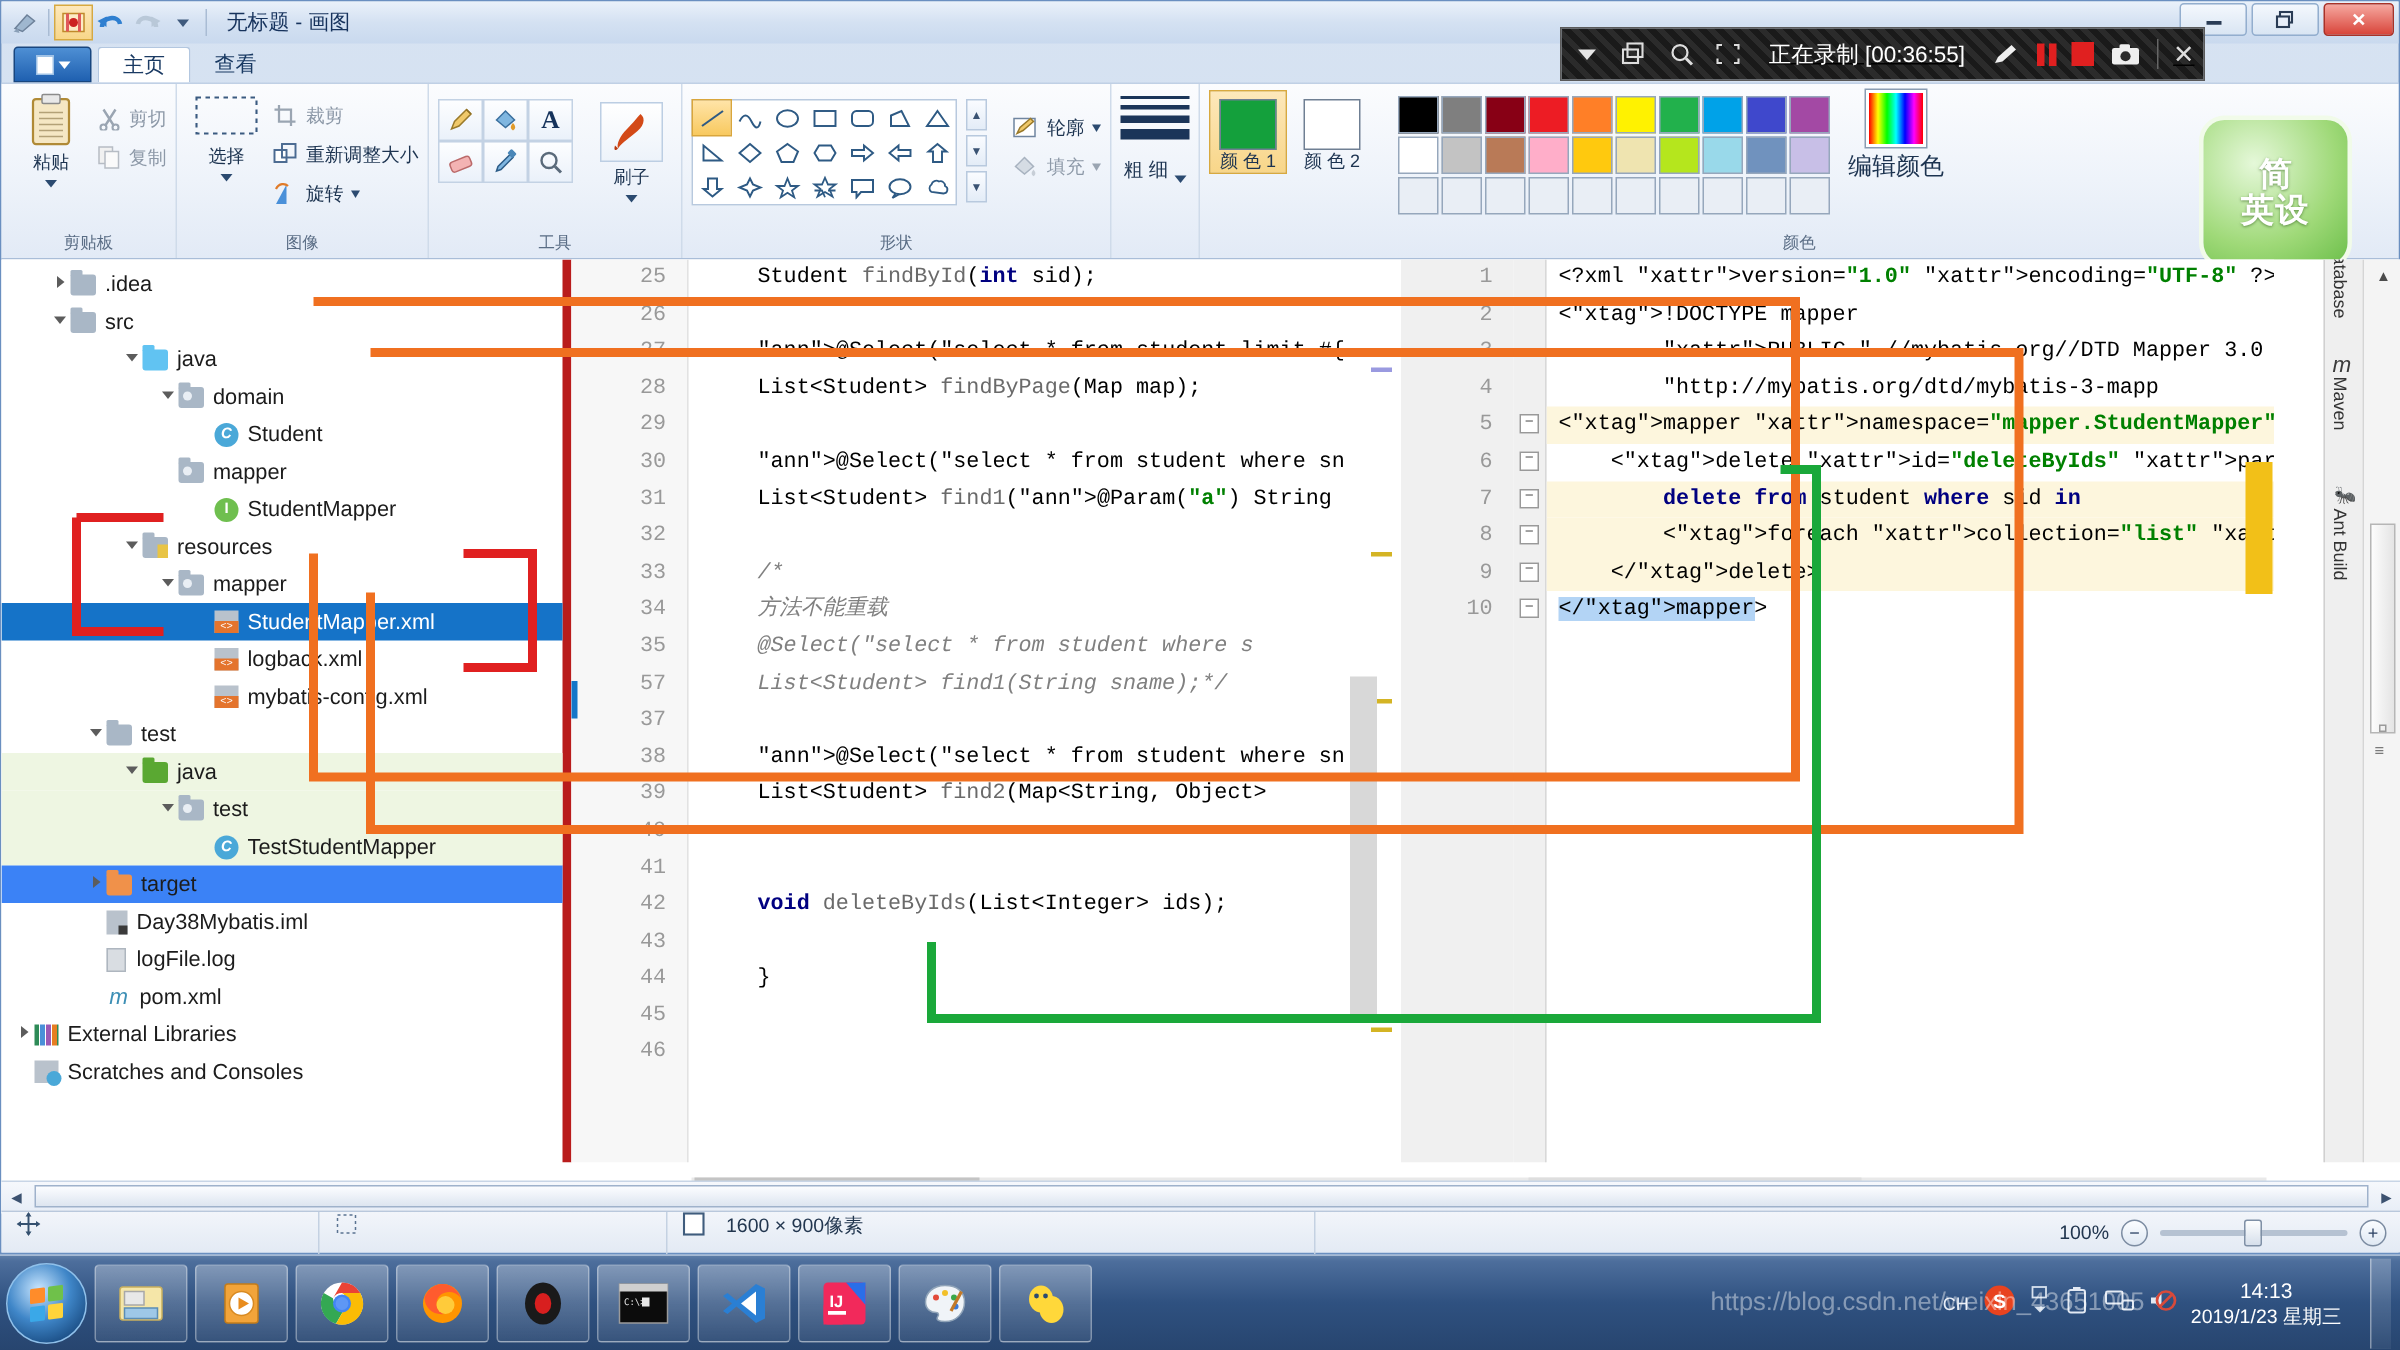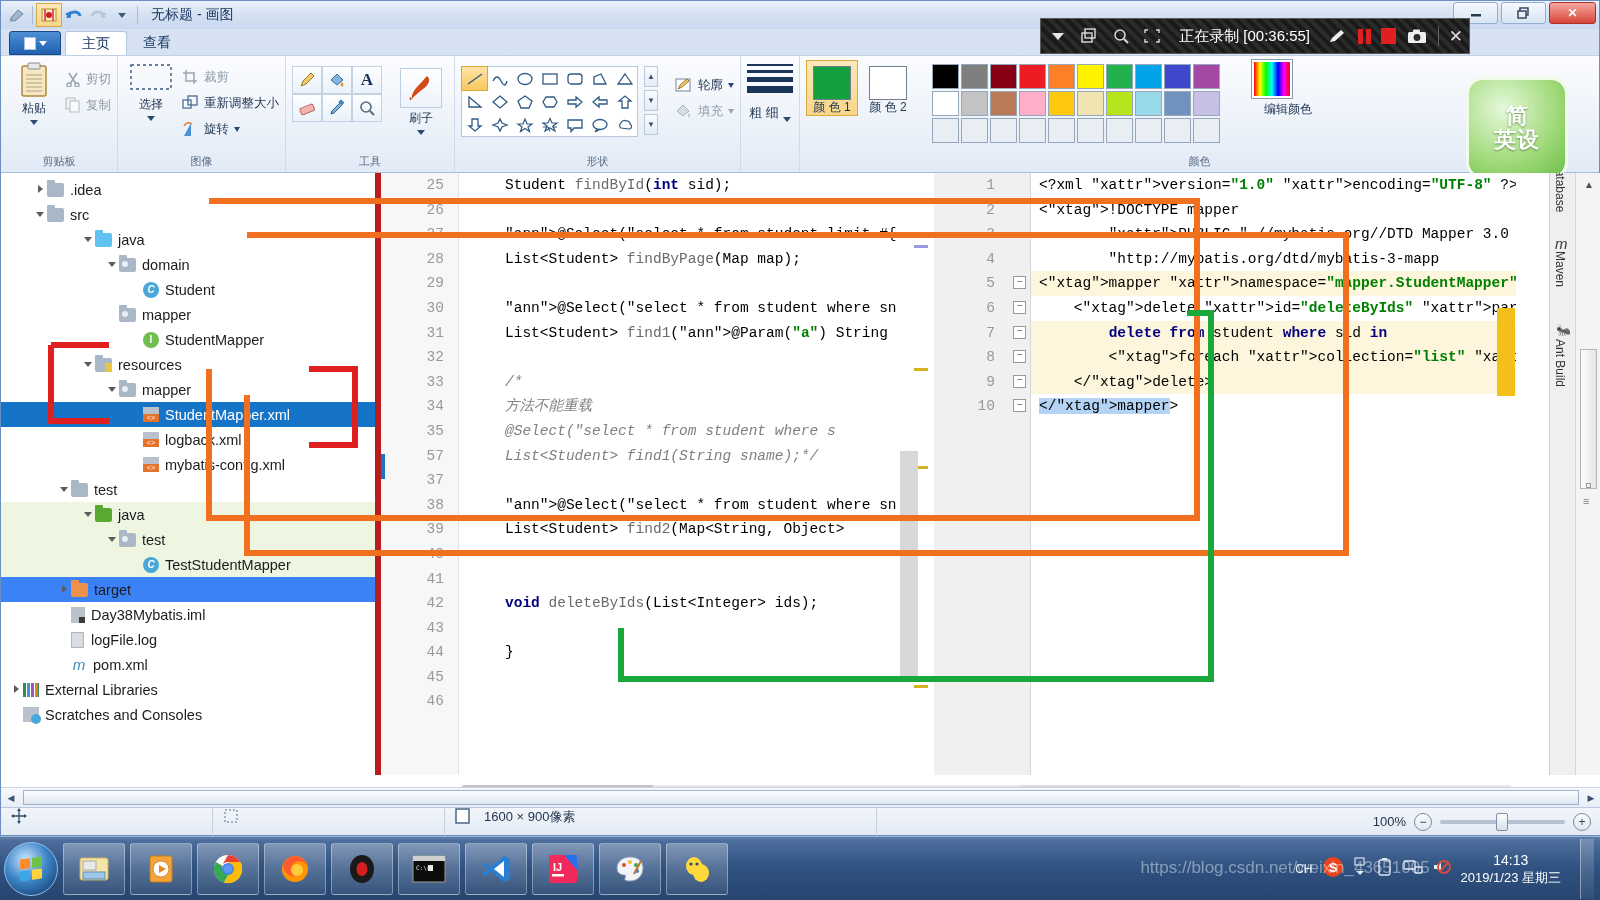--- a/index.html
+++ b/index.html
@@ -96,37 +96,37 @@
   .colorbtn { width:52px; border:1px solid transparent; display:flex;flex-direction:column;align-items:center;padding-top:5px; }
   .colorbtn.sel { background:linear-gradient(to bottom,#fde8bb,#f8d689); border-color:#d8a93f; }
   .swatch-big { width:38px; height:34px; border:1px solid #6f7f93; }
   .colorbtn .lbl { font-size:12px; color:#1c3350; line-height:15px; text-align:center; }
 
   .palette { display:grid; grid-template-columns:repeat(10,27px); grid-template-rows:repeat(3,25px); gap:2px; }
   .pc { border:1px solid #96a7bc; }
   .editcolor { display:flex;flex-direction:column;align-items:center; margin-left:8px; }
   .editcolor .sw { width:40px;height:38px;border:2px solid #fff; outline:1px solid #8a9cb2;
     background:linear-gradient(90deg,#f00,#ff0,#0f0,#0ff,#00f,#f0f,#f00);}
-  .editcolor .lbl { font-size:12px;color:#1c3350;margin-top:3px;margin-left:32px; }
+  .editcolor .lbl { font-size:16px;color:#1c3350;margin-top:3px; }
 
   .brandlogo {
     position:absolute; right:34px; top:24px; width:96px; height:96px; border-radius:14px;
     background:radial-gradient(circle at 35% 30%,#e5f8d9,#9fd978 60%,#6cbf4a);
     box-shadow:0 0 0 3px #f1fbe9;
     display:flex;flex-direction:column;align-items:center;justify-content:center;
     color:#fff; font-weight:bold; font-size:22px; line-height:24px; text-shadow:0 1px 2px rgba(40,90,20,.6);
   }
   .brandlogo .l2 { letter-spacing:1px; }
 
   
   .recbar {
     position:absolute; left:1040px; top:18px; width:430px; height:36px;
     background:repeating-linear-gradient(45deg,#1a1a1a 0 4px,#2b2b2b 4px 8px);
     border:1px solid #5a5a5a;
-    display:flex; align-items:center; padding:0 6px; gap:10px; z-index:30;
+    display:flex; align-items:center; padding:0 6px; gap:10px; z-index:30;text-decoration:underline;
   }
   .rec-ico { color:#e9e9e9; font-size:15px; display:flex;align-items:center;justify-content:center;width:22px;height:22px; }
   .rec-text { color:#fff; font-size:15px; margin:0 6px; white-space:nowrap; }
   .rec-sq { width:16px;height:16px;background:#e02020; }
   .rec-pause { display:flex;gap:3px; }
   .rec-pause i { display:block;width:5px;height:15px;background:#e02020; }
   .rec-x { color:#ddd;font-size:17px; }
   .rec-sep { width:1px;height:20px;background:#666; }
 
   

